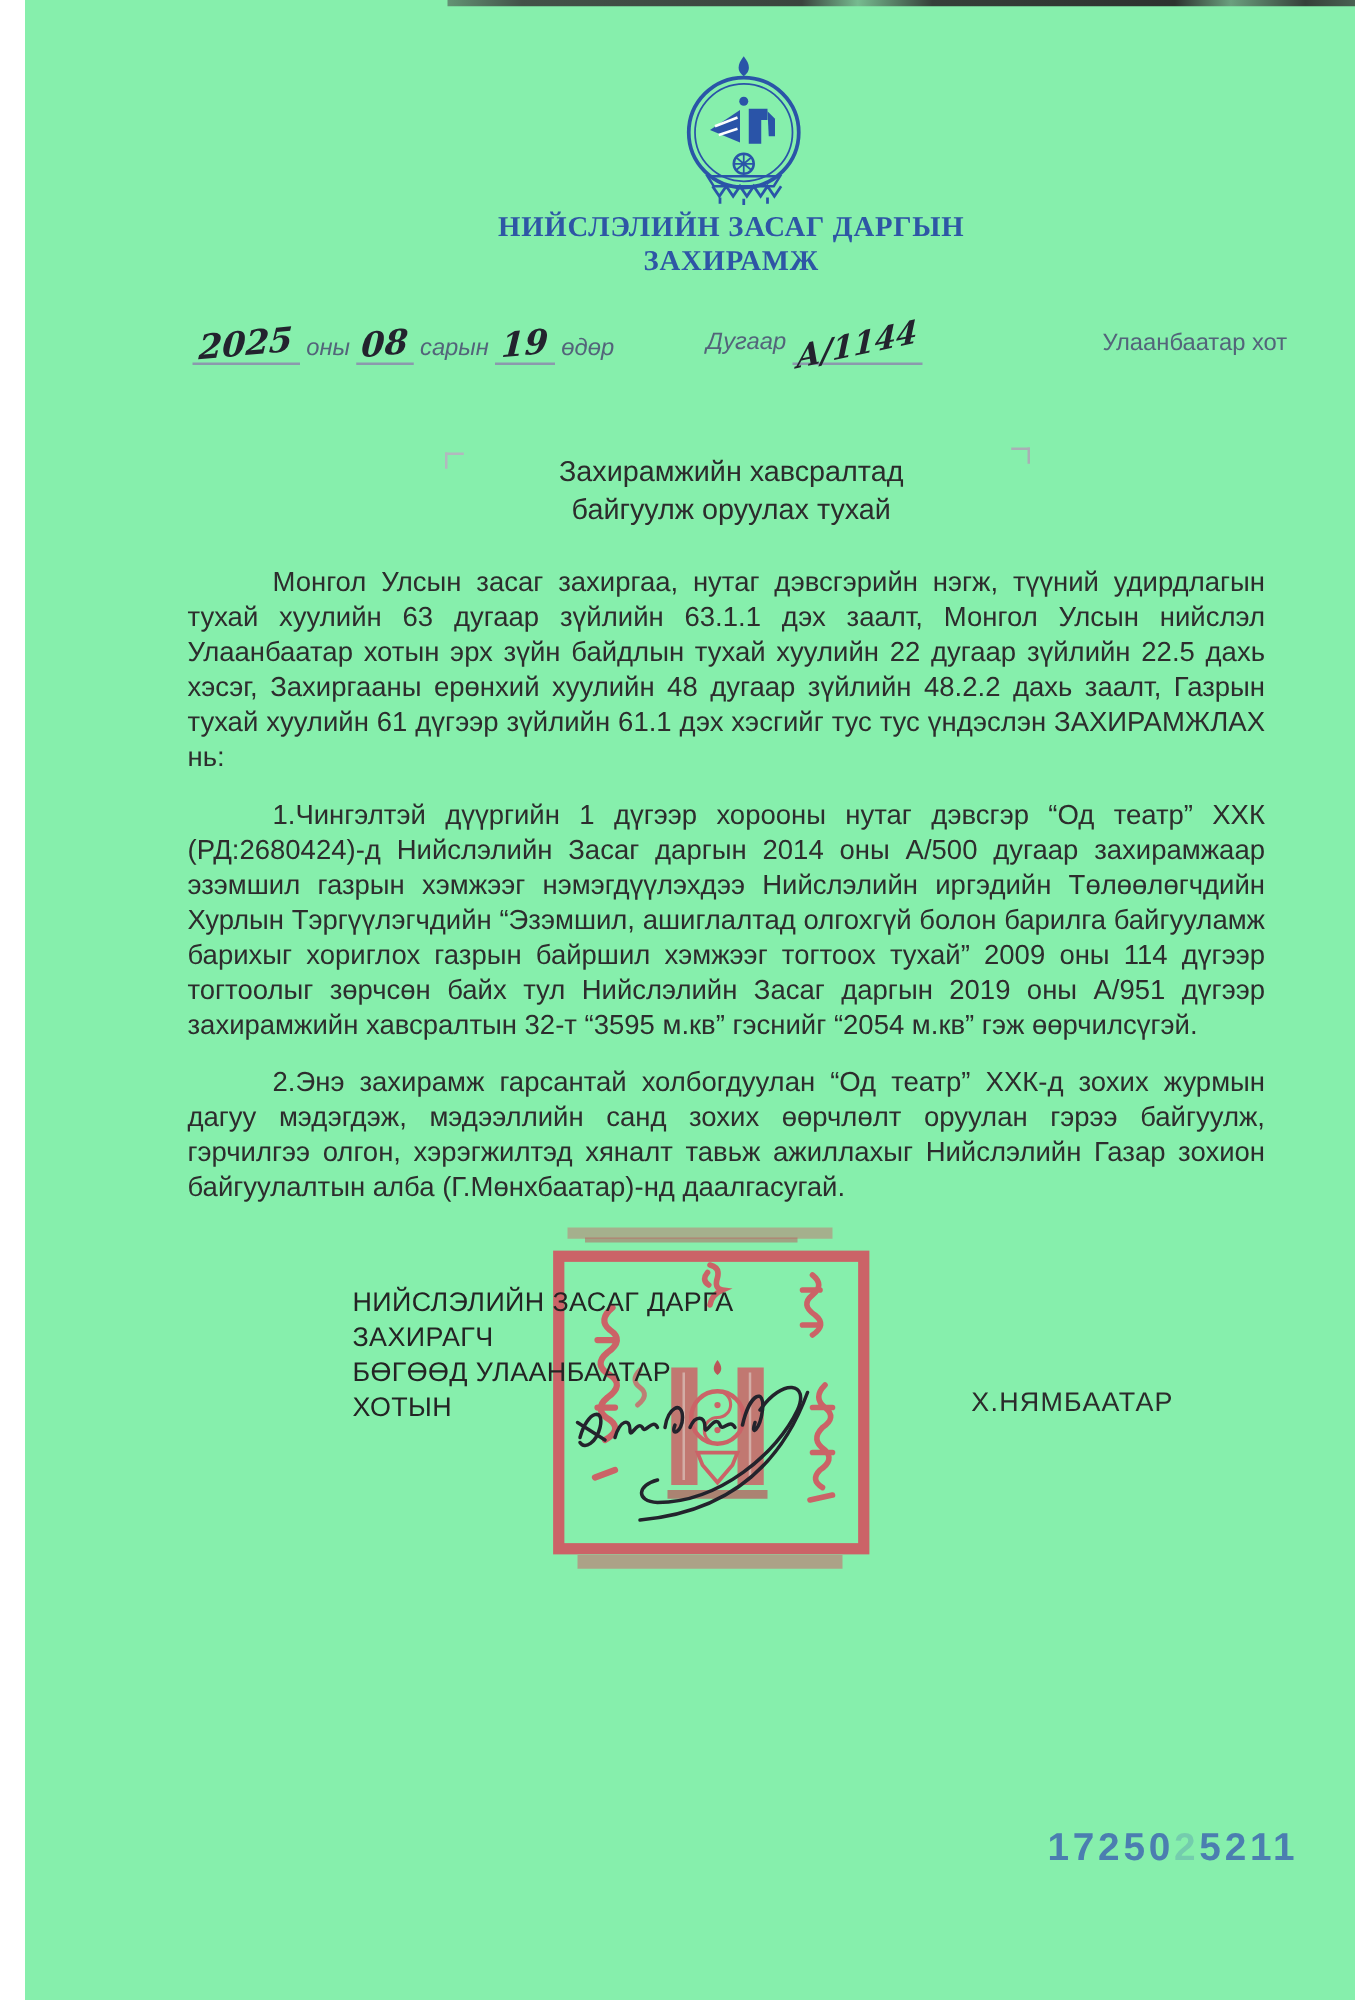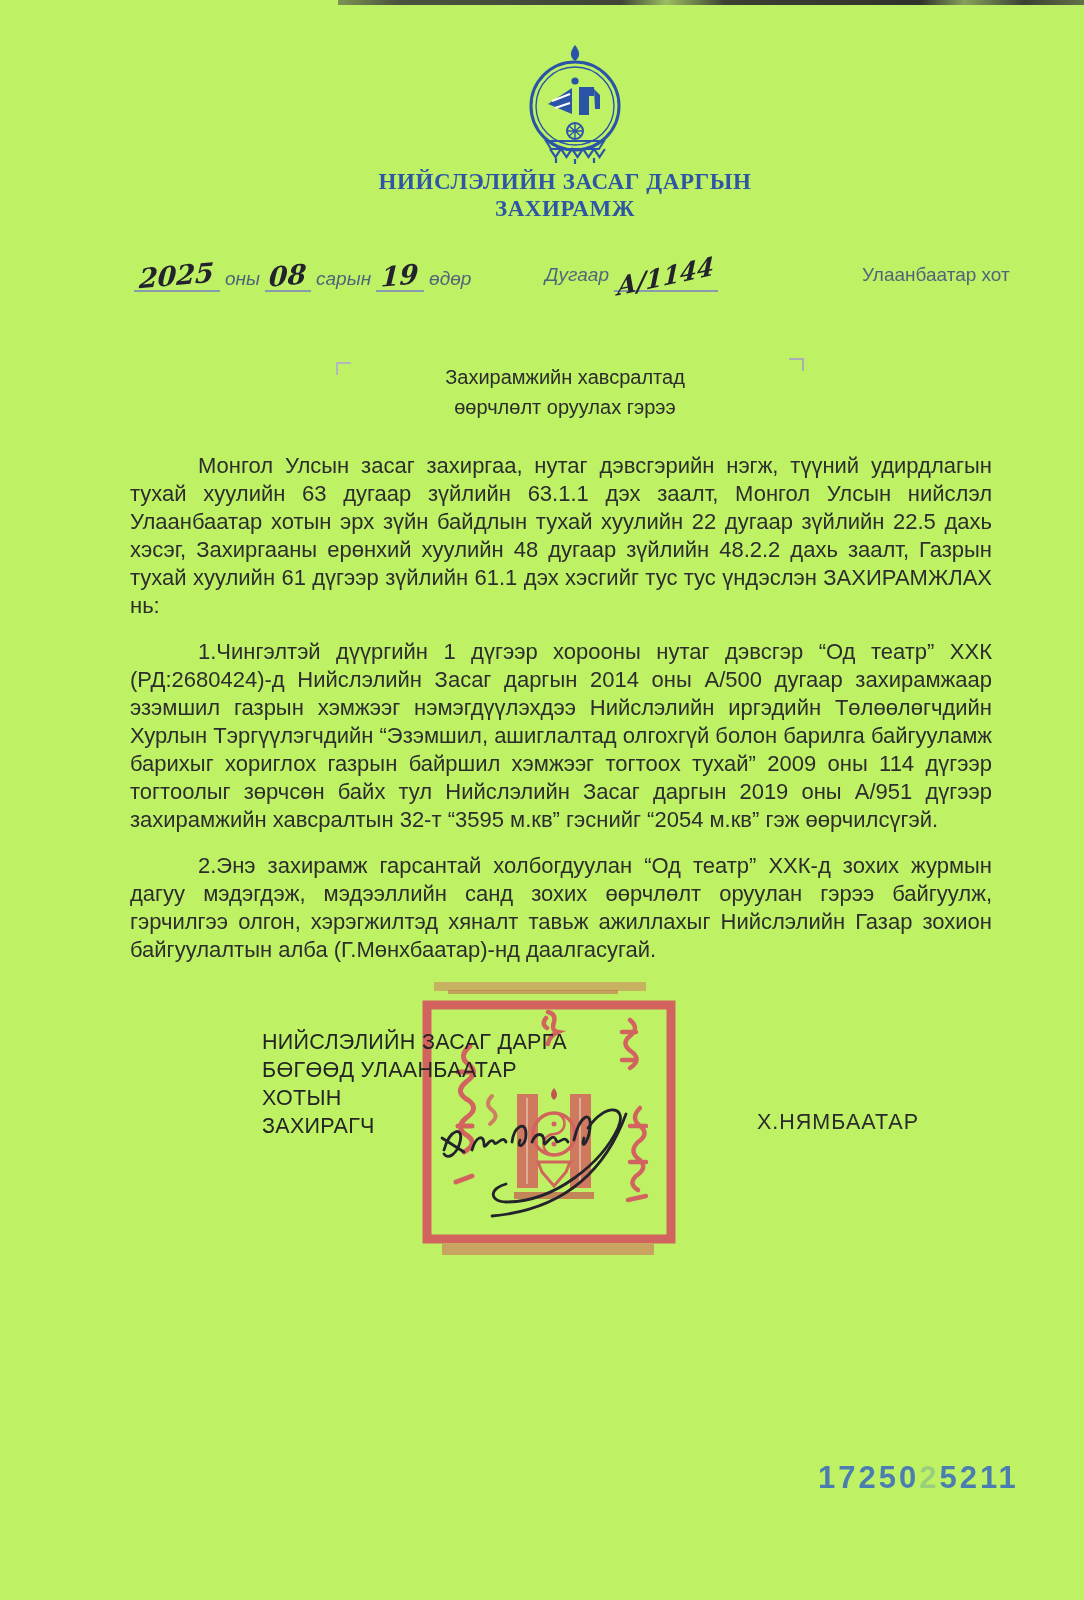--- a/index.html
+++ b/index.html
@@ -2,21 +2,21 @@
 <html><head>
 <meta charset="utf-8">
 <style>
   html,body{margin:0;padding:0;}
   body{
     width:1084px;height:1600px;position:relative;
     background:#ffffff;
     font-family:"Liberation Sans",sans-serif;
     overflow:hidden;
   }
-  .page{position:absolute;inset:0;background:#bef264;}
+  .page{position:absolute;inset:0;background:#86efac;margin-left:20px;}
 
   
   .scan-bar{
     position:absolute;top:0;left:338px;width:746px;height:5px;
     background:linear-gradient(90deg,
       rgba(70,70,70,.55) 0%, rgba(55,55,55,.85) 8%, rgba(50,50,50,.9) 38%,
       rgba(90,90,90,.35) 44%, rgba(45,45,45,.9) 52%, rgba(40,40,40,.95) 78%,
       rgba(80,80,80,.5) 84%, rgba(45,45,45,.9) 92%, rgba(60,60,60,.7) 100%);
   }
 
@@ -43,21 +43,21 @@
   .hand-num{font-size:25px;transform:rotate(-12deg) skewX(-14deg);}
   .city{position:absolute;left:862px;bottom:8px;white-space:nowrap;}
 
   .crop-left{position:absolute;left:336px;top:362px;width:13px;height:11px;
     border-left:2px solid #b2b8be;border-top:2px solid #b2b8be;}
   .crop-right{position:absolute;left:789px;top:358px;width:13px;height:11px;
     border-right:2px solid #a9afb5;border-top:2px solid #a9afb5;}
 
   .doc-title{
     position:absolute;left:100px;top:362px;width:930px;text-align:center;
-    font-size:20px;line-height:30px;color:#2c2c2c;
+    font-size:23px;line-height:30px;color:#2c2c2c;
   }
 
   .body-text{
     position:absolute;left:130px;top:452px;width:862px;
     font-size:22px;line-height:28px;color:#2d2d2d;text-align:justify;
   }
   .body-text p{margin:0 0 18px;text-indent:68px;}
 
   .seal{position:absolute;left:418px;top:976px;width:262px;height:292px;opacity:.88;}
   .signature{position:absolute;left:430px;top:1086px;width:234px;height:140px;z-index:5;}
@@ -123,21 +123,21 @@
       <span class="blank b-num"><span class="hand hand-num">А/1144</span></span>
     </div>
     <div class="city">Улаанбаатар хот</div>
   </div>
 
   <div class="crop-left"></div>
   <div class="crop-right"></div>
 
   <div class="doc-title">
     <div>Захирамжийн хавсралтад</div>
-    <div>өөрчлөлт оруулах гэрээ</div>
+    <div>байгуулж оруулах тухай</div>
   </div>
 
   <div class="body-text">
     <p>Монгол Улсын засаг захиргаа, нутаг дэвсгэрийн нэгж, түүний удирдлагын тухай хуулийн 63 дугаар зүйлийн 63.1.1 дэх заалт, Монгол Улсын нийслэл Улаанбаатар хотын эрх зүйн байдлын тухай хуулийн 22 дугаар зүйлийн 22.5 дахь хэсэг, Захиргааны ерөнхий хуулийн 48 дугаар зүйлийн 48.2.2 дахь заалт, Газрын тухай хуулийн 61 дүгээр зүйлийн 61.1 дэх хэсгийг тус тус үндэслэн ЗАХИРАМЖЛАХ нь:</p>
     <p>1.Чингэлтэй дүүргийн 1 дүгээр хорооны нутаг дэвсгэр “Од театр” ХХК (РД:2680424)-д Нийслэлийн Засаг даргын 2014 оны А/500 дугаар захирамжаар эзэмшил газрын хэмжээг нэмэгдүүлэхдээ Нийслэлийн иргэдийн Төлөөлөгчдийн Хурлын Тэргүүлэгчдийн “Эзэмшил, ашиглалтад олгохгүй болон барилга байгууламж барихыг хориглох газрын байршил хэмжээг тогтоох тухай” 2009 оны 114 дүгээр тогтоолыг зөрчсөн байх тул Нийслэлийн Засаг даргын 2019 оны А/951 дүгээр захирамжийн хавсралтын 32-т “3595 м.кв” гэснийг “2054 м.кв” гэж өөрчилсүгэй.</p>
     <p>2.Энэ захирамж гарсантай холбогдуулан “Од театр” ХХК-д зохих журмын дагуу мэдэгдэж, мэдээллийн санд зохих өөрчлөлт оруулан гэрээ байгуулж, гэрчилгээ олгон, хэрэгжилтэд хяналт тавьж ажиллахыг Нийслэлийн Газар зохион байгуулалтын алба (Г.Мөнхбаатар)-нд даалгасугай.</p>
   </div>
 
   <div class="seal">
     <svg viewBox="0 0 262 292" width="262" height="292" fill="none" stroke="#d5505e">
@@ -176,20 +176,20 @@
       <path d="M82 56 C84 40 96 34 96 48 C96 60 86 64 90 54"></path>
       <path d="M102 56 C106 46 114 46 114 56 C114 64 122 44 126 54 C128 60 134 48 138 56"></path>
       <path d="M144 54 C150 28 162 24 160 42 C158 58 150 64 154 52"></path>
       <path d="M158 42 C176 16 198 20 188 42 C172 76 126 116 76 116 C58 115 60 102 76 98"></path>
       <path d="M196 28 C174 88 130 124 62 130"></path>
     </svg>
   </div>
 
   <div class="sign-block">
     <div>НИЙСЛЭЛИЙН ЗАСАГ ДАРГА</div>
+    <div>ЗАХИРАГЧ</div>
     <div>БӨГӨӨД УЛААНБААТАР ХОТЫН</div>
-    <div>ЗАХИРАГЧ</div>
   </div>
   <div class="sign-name">Х.НЯМБААТАР</div>
 
   <div class="serial"><span>17250</span><span class="faint">2</span><span>5211</span></div>
 
 </div>
 
 </body></html>

